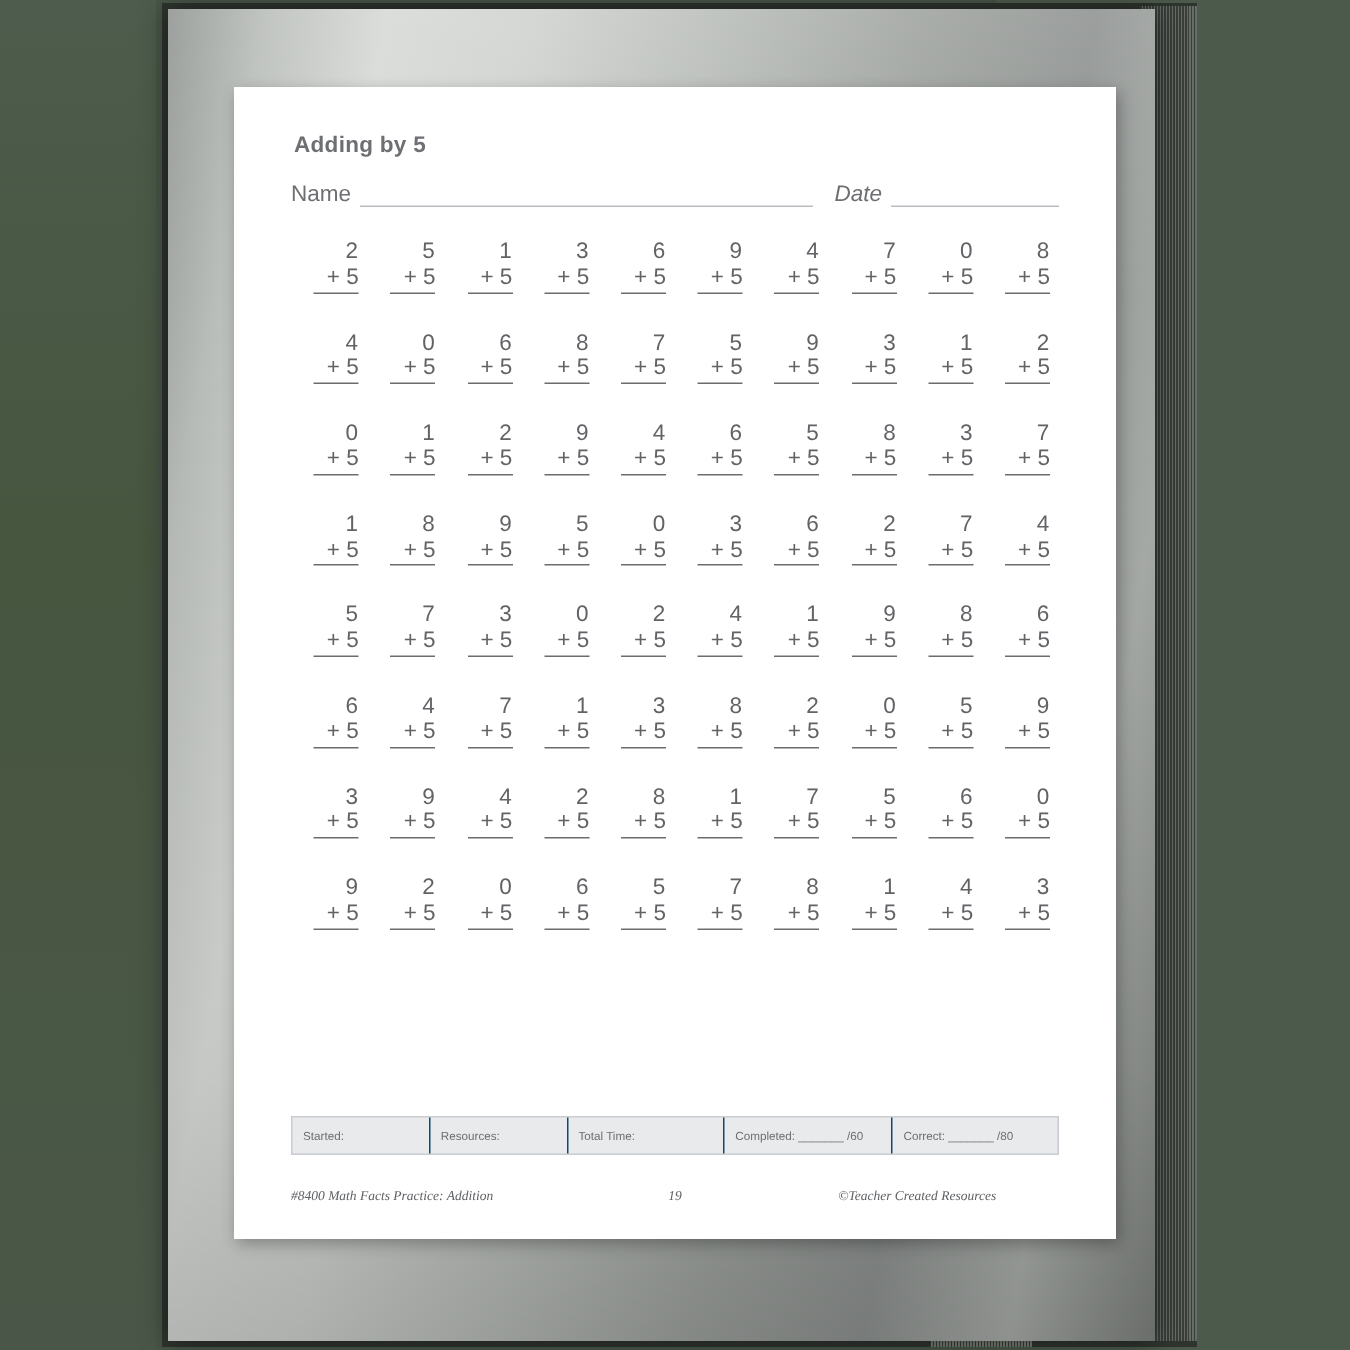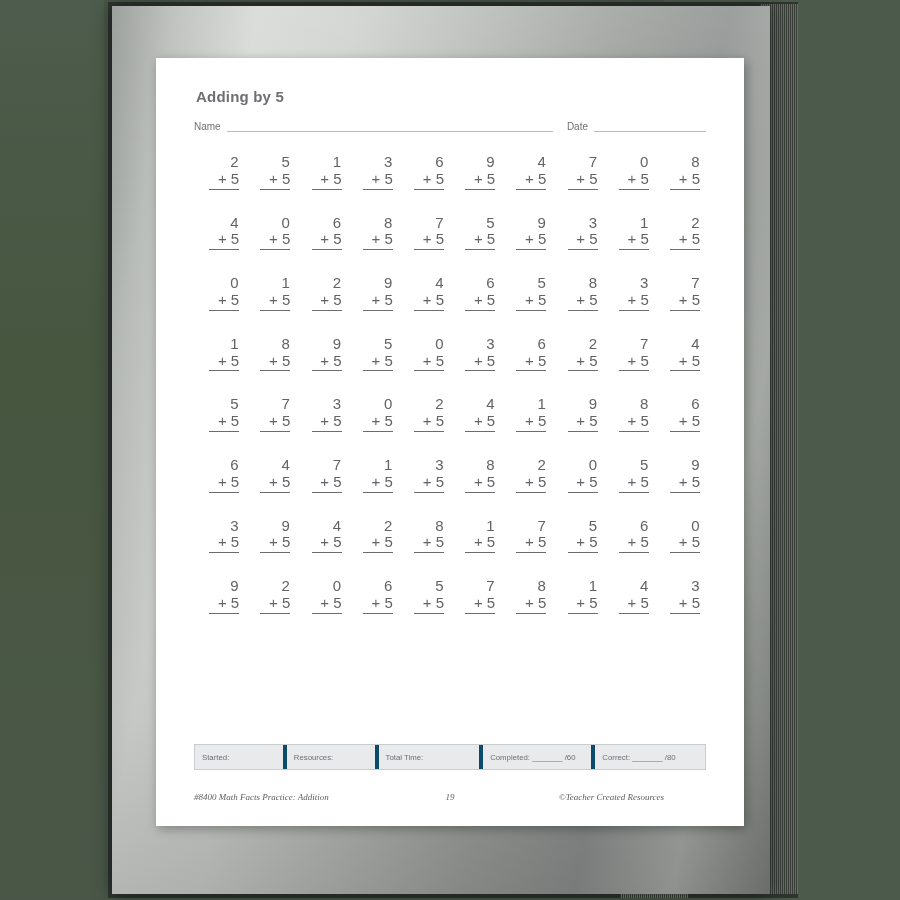--- a/index.html
+++ b/index.html
@@ -62,29 +62,29 @@
     box-shadow: 2px 3px 10px rgba(0,0,0,.30);
     padding: 30px 38px 0 38px;
   }
 
   
   .title {
     font-size: 15px; font-weight: bold; color: #6d6f72;
     letter-spacing: .2px; margin-bottom: 16px; margin-left: 2px;
   }
   .namerow {
-    display: flex; align-items: center; gap: 0;
-    font-size: 10px; color: #6d6f72; margin-bottom: 22px;
+    display: flex; align-items: flex-end; gap: 0;
+    font-size: 15px; color: #6d6f72; margin-bottom: 22px;
   }
   .namerow .lbl { white-space: nowrap; padding-right: 6px; }
   .namerow .rule {
     border-bottom: 1px solid #b9bcc0; flex: 1 1 auto; height: 11px;
   }
   .namerow .gap { width: 14px; }
-  .namerow .date-lbl { white-space: nowrap; padding: 0 6px 0 0; }
+  .namerow .date-lbl { white-space: nowrap; padding: 0 6px 0 0; font-style: italic; }
   .namerow .rule-date { border-bottom: 1px solid #b9bcc0; width: 112px; height: 11px; }
 
   
   #grid {
     display: grid;
     grid-template-columns: repeat(10, 1fr);
     row-gap: 25px;
     column-gap: 0px;
     margin-top: 2px;
   }
@@ -107,21 +107,21 @@
   #timebar {
     position: absolute; left: 38px; right: 38px; bottom: 56px;
     display: flex; height: 26px;
     border: 1px solid #c9ccd0;
     background: #e8eaec;
     font-size: 7.8px; color: #6d6f72;
   }
   #timebar .cell {
     display: flex; align-items: center;
     padding-left: 7px;
-    border-right: 4px solid #0c4a6e;
+    border-right: 1px solid #0c4a6e;
     white-space: nowrap;
   }
   #timebar .cell:last-child { border-right: none; text-align: center; }
   .c1 { flex: 0 0 18%; }
   .c2 { flex: 0 0 18%; }
   .c3 { flex: 0 0 20.5%; }
   .c4 { flex: 0 0 22%; }
   .c5 { flex: 1 1 auto; }
 
   #footer {

